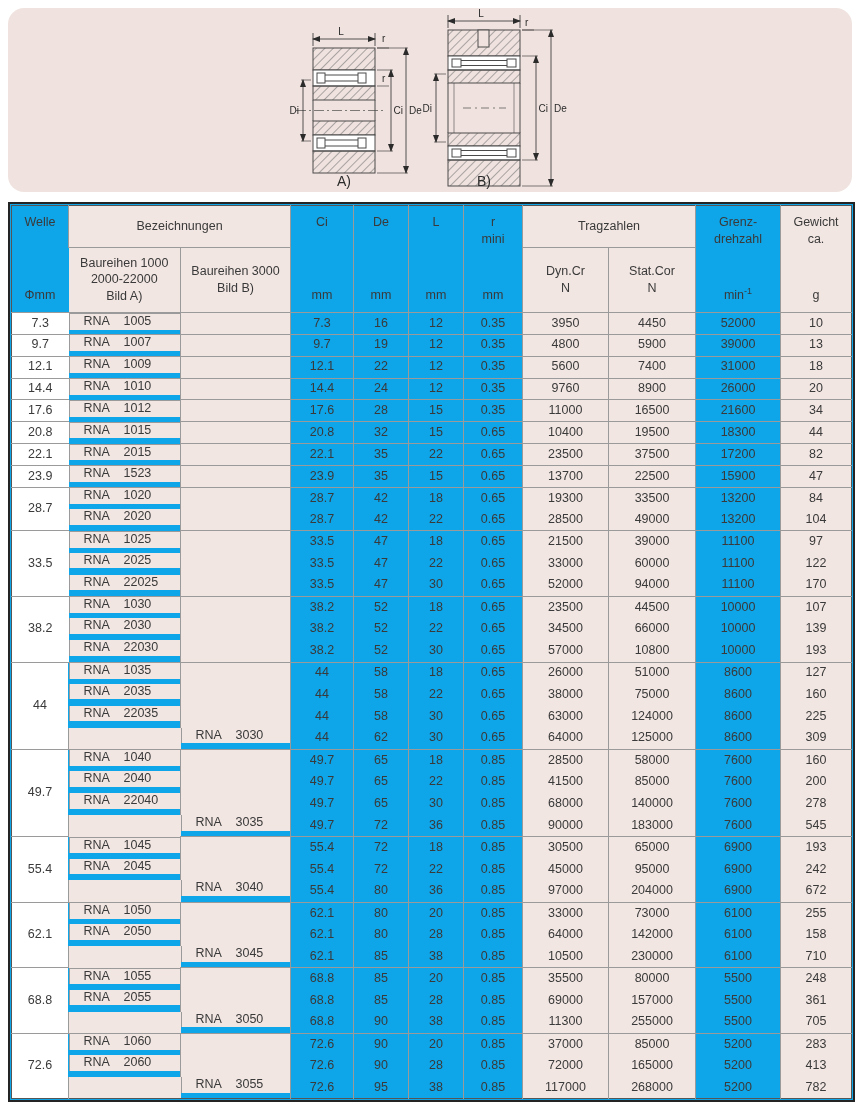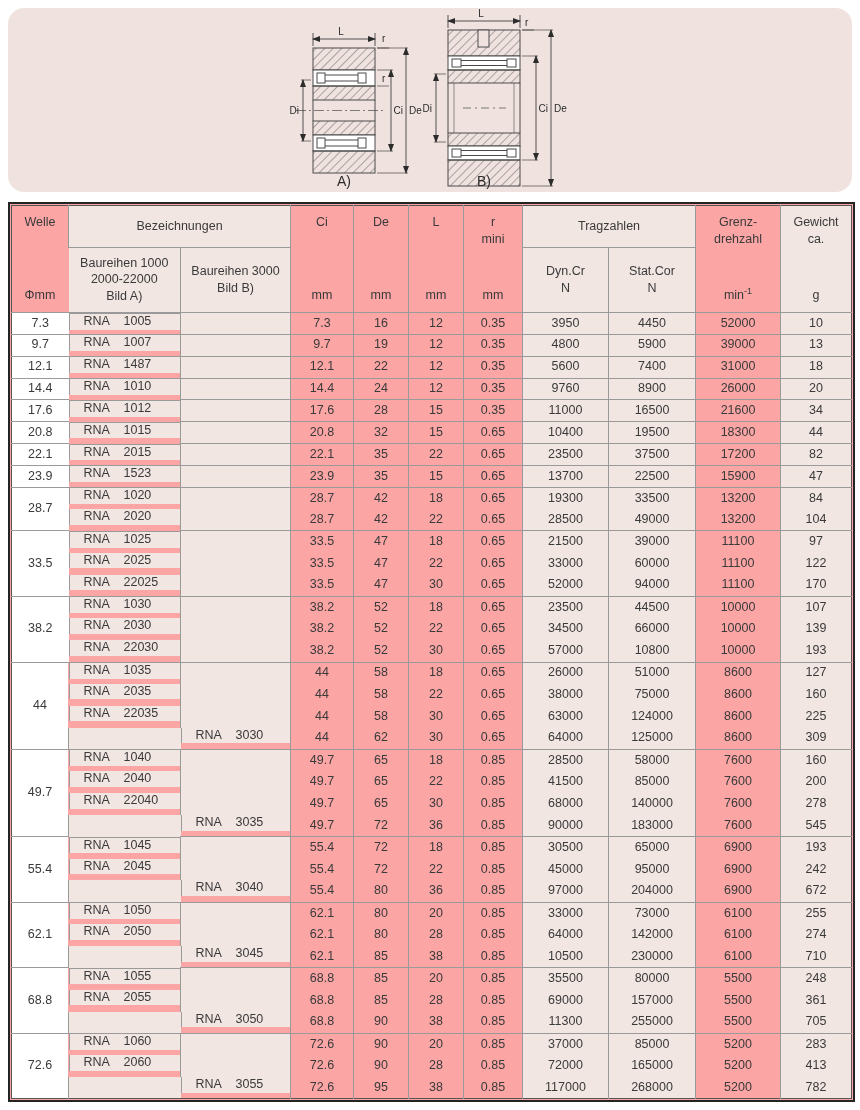--- a/index.html
+++ b/index.html
@@ -18,21 +18,21 @@
   .panel{
     position:absolute;left:8px;top:8px;width:844px;height:184px;
     background:var(--pink-panel);border-radius:16px;overflow:hidden;
   }
   .panel svg{display:block;}
   .dimtxt{font-family:"Liberation Sans","DejaVu Sans",sans-serif;font-size:10px;fill:#2b2b2b;}
   .captxt{font-family:"Liberation Sans","DejaVu Sans",sans-serif;font-size:14px;fill:#2b2b2b;}
   
   .tbl-wrap{
     position:absolute;left:8px;top:202px;
-    border:2px solid var(--border);padding:1px;background:#fca5a5;
+    border:2px solid var(--border);padding:1px;background:#0ea5e9;
   }
   table{border-collapse:collapse;table-layout:fixed;width:840px;border:1px solid #555;}
   th,td{
     border-left:1px solid var(--grid);
     font-weight:normal;text-align:center;vertical-align:middle;
     font-size:12.5px;line-height:1.25;padding:0;overflow:hidden;
   }
   th:first-child,td.c-welle{border-left:none;}
   thead th{border-bottom:1px solid var(--grid);}
   tbody tr{height:21.85px;}
@@ -300,21 +300,21 @@
           <td class="c-num">0.35</td>
           <td class="c-num bg-pink">4800</td>
           <td class="c-num bg-pink">5900</td>
           <td class="c-num">39000</td>
           <td class="c-num bg-pink">13</td>
         </tr>
         <tr class="gstart">
           <td rowspan="1" class="c-welle">12.1</td>
           <td class="c-desig bg-pink desig-flex">
             <span class="dp">RNA</span>
-            <span class="dn">1487</span>
+            <span class="dn">1009</span>
           </td>
           <td class="c-desig bg-pink"></td>
           <td class="c-num">12.1</td>
           <td class="c-num">22</td>
           <td class="c-num">12</td>
           <td class="c-num">0.35</td>
           <td class="c-num bg-pink">5600</td>
           <td class="c-num bg-pink">7400</td>
           <td class="c-num">31000</td>
           <td class="c-num bg-pink">18</td>
@@ -712,21 +712,21 @@
             <span class="dn">2050</span>
           </td>
           <td class="c-desig bg-pink"></td>
           <td class="c-num">62.1</td>
           <td class="c-num">80</td>
           <td class="c-num">28</td>
           <td class="c-num">0.85</td>
           <td class="c-num bg-pink">64000</td>
           <td class="c-num bg-pink">142000</td>
           <td class="c-num">6100</td>
-          <td class="c-num bg-pink">274</td>
+          <td class="c-num bg-pink">158</td>
         </tr>
         <tr>
           <td class="c-desig bg-pink"></td>
           <td class="c-desig bg-pink desig-flex">
             <span class="dp">RNA</span>
             <span class="dn">3045</span>
           </td>
           <td class="c-num">62.1</td>
           <td class="c-num">85</td>
           <td class="c-num">38</td>

